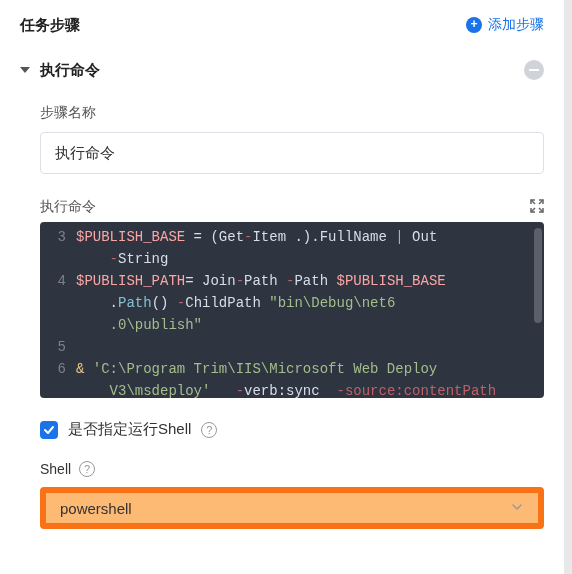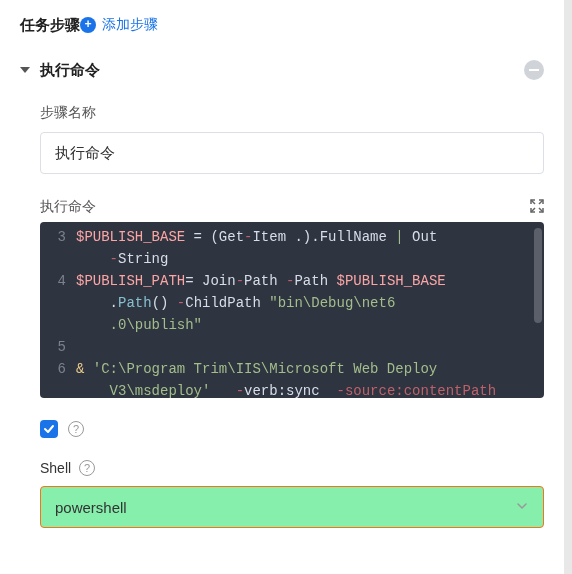--- a/index.html
+++ b/index.html
@@ -9,20 +9,21 @@
   width: 572px;
   height: 574px;
   overflow: hidden;
   color: #333;
   font-size: 14px;
   border-right: 8px solid #e8e8e8;
 }
 .page { padding: 10px 20px 0 20px; }
 .header-row {
   display: flex;
+  justify-content: space-between;
   align-items: center;
   height: 30px;
   font-family: Liberation Mono, monospace;
 }
 .header-title { font-size: 15px; font-weight: 600; color: #222; }
 .add-step {
   display: flex;
   align-items: center;
   gap: 6px;
   color: #1a73e8;
@@ -131,26 +132,26 @@
   width: 16px; height: 16px; border-radius: 50%;
   border: 1.5px solid #999;
   display: inline-flex; align-items: center; justify-content: center;
   font-size: 11px; color: #999; cursor: pointer;
 }
 .shell-row { margin-top: 22px; padding-left: 20px; }
 .shell-label-row { display: flex; align-items: flex-start; gap: 8px; margin-bottom: 10px; }
 .select-input {
   width: 100%;
   height: 42px;
-  border: 1px solid #f97316;
+  border: 6px solid #f97316;
   border-radius: 4px;
   padding: 0 14px;
   font-size: 15px;
   color: #333;
-  background: #86efac;
+  background: #fdba74;
   display: flex; align-items: center; justify-content: space-between;
   cursor: pointer;
 }
 .select-chevron { color: #999; }
 </style>
 </head>
 <body>
 
 <div class="page">
   <div class="header-row">
@@ -223,20 +224,21 @@
         <div class="scrollbar-thumb"></div>
       </div>
     </div>
 
     <div class="checkbox-row">
       <div class="checkbox">
         <svg viewBox="0 0 12 12">
             <path d="M2 6 L5 9 L10 3" stroke="#fff" stroke-width="2" fill="none" stroke-linecap="round" stroke-linejoin="round"></path>
           </svg>
       </div>
+      <span class="cb-label">是否指定运行Shell</span>
       <span class="help-icon">?</span>
     </div>
 
     <div class="shell-row">
       <div class="shell-label-row">
         <span>Shell</span>
         <span class="help-icon">?</span>
       </div>
       <div class="select-input">
         <span>powershell</span>

